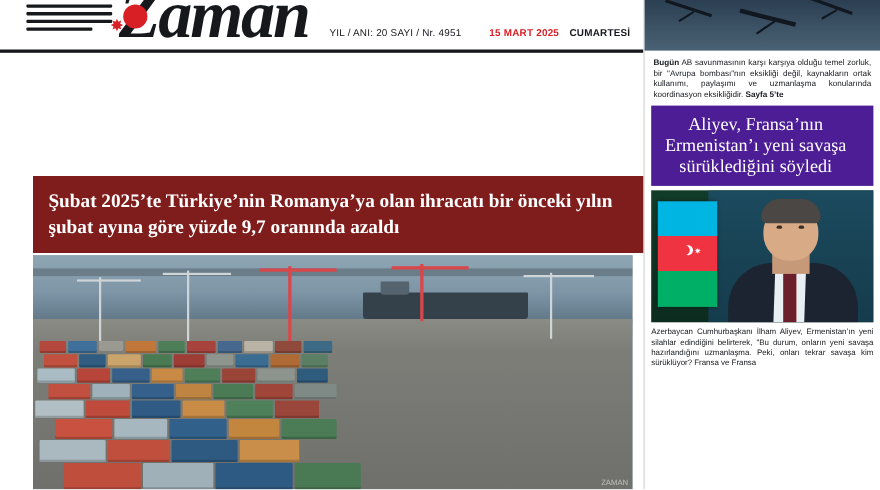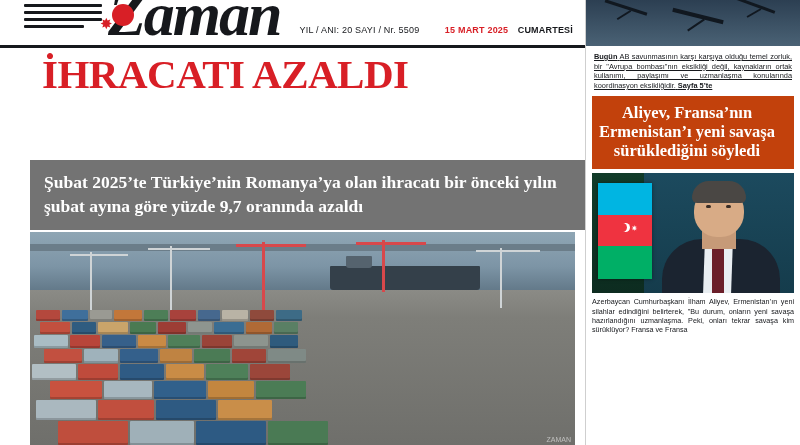--- a/index.html
+++ b/index.html
@@ -124,21 +124,21 @@
     line-height: 42px;
     color: #d81f26;
     letter-spacing: -0.5px;
   }
 
   
   .summary-band {
     position: absolute;
     left: 30px; top: 160px;
     width: 560px;
-    background: #737373;
+    background: #7f1d1d;
     padding: 10px 14px 12px 14px;
   }
   .summary-band p {
     margin: 0;
     color: #ffffff;
     font-family: "Liberation Serif", serif;
     font-weight: bold;
     font-size: 17.5px;
     line-height: 24px;
   }
@@ -223,32 +223,31 @@
   .jet {
     position: absolute;
     background: #111820;
   }
   .r-text-block {
     padding: 6px 8px 4px 8px;
     font-size: 7.4px;
     line-height: 9.6px;
     color: #16181c;
     text-align: justify;
-    text-decoration: underline;
   }
   .r-text-block b { font-weight: bold; }
   .r-text-block .ref { color:#16181c; font-weight:bold; }
 
   .r-headline {
     margin: 2px 6px 0 6px;
-    background: #c2410c;
+    background: #4c1d95;
     color: #fff;
     text-align: center;
     font-family: "Liberation Serif", serif;
-    font-weight: bold;
+    font-weight: normal;
     font-size: 16.5px;
     line-height: 19px;
     padding: 7px 18px 9px 6px;
   }
 
   .r-photo-bottom {
     position: relative;
     margin: 4px 6px 0 6px;
     height: 120px;
     overflow: hidden;
@@ -342,30 +341,29 @@
           <i></i>
           <i></i>
           <i></i>
       </div>
       <div class="logo-wrap">
         <div class="logo-text">Zaman</div>
       </div>
       <div class="logo-dot"></div>
       <div class="logo-star">✸</div>
       <div class="mast-meta">
-        <span>YIL / ANI: 20 SAYI / Nr. 5509</span>
+        <span>YIL / ANI: 20 SAYI / Nr. 4951</span>
         <span class="sep"></span>
         <span class="date">15 MART 2025</span>
         <span class="sep"></span>
         <span class="day">CUMARTESİ</span>
       </div>
     </div>
 
     <div class="headline-block">
-      <div class="hl2">İHRACATI AZALDI</div>
     </div>
 
     <div class="summary-band">
       <p>Şubat 2025’te Türkiye’nin Romanya’ya olan ihracatı bir önceki yılın şubat ayına göre yüzde 9,7 oranında azaldı</p>
     </div>
 
     <div class="photo">
       <div class="sky-strip"></div>
       <div class="sea"></div>
       <div class="far-shore"></div>

